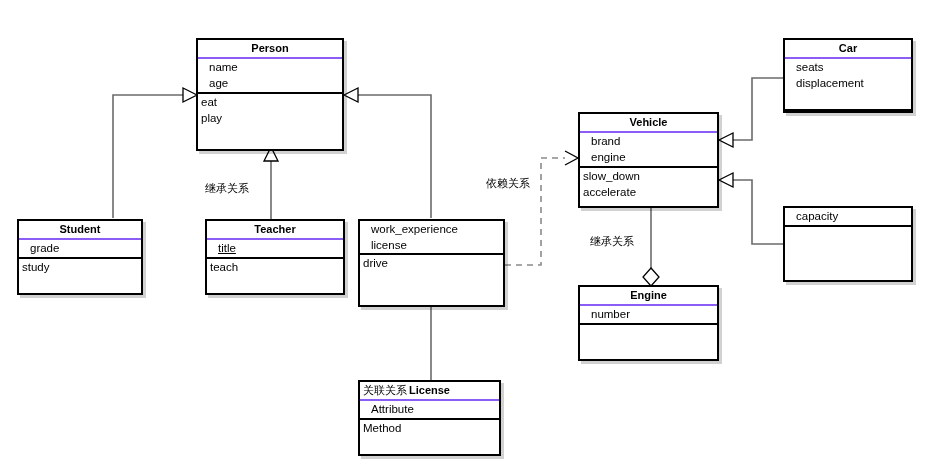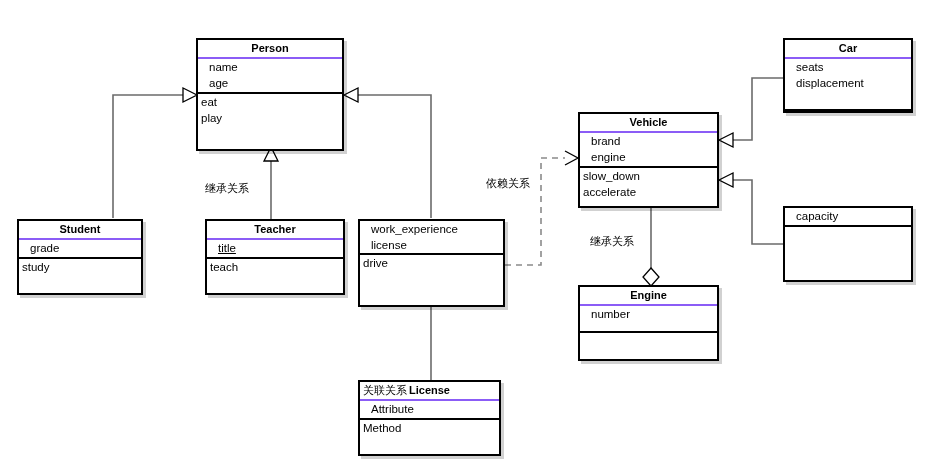--- a/index.html
+++ b/index.html
@@ -169,21 +169,21 @@
 
   <div class="uml-class" style="left:783px;top:206px;width:130px;height:76px;">
     <div class="uml-attrs" style="height:19px;">
       <div class="uml-row">capacity</div>
     </div>
     <div class="uml-ops"></div>
   </div>
 
   <div class="uml-class" style="left:578px;top:285px;width:141px;height:76px;">
     <div class="uml-title">Engine</div>
-    <div class="uml-attrs" style="height:27px;">
+    <div class="uml-attrs" style="height:19px;">
       <div class="uml-row">number</div>
     </div>
     <div class="uml-ops"></div>
   </div>
 
   <div class="note-label" style="left:205px;top:181px;">继承关系</div>
 
   <div class="note-label" style="left:486px;top:176px;">依赖关系</div>
 
   <div class="note-label" style="left:590px;top:234px;">继承关系</div>

